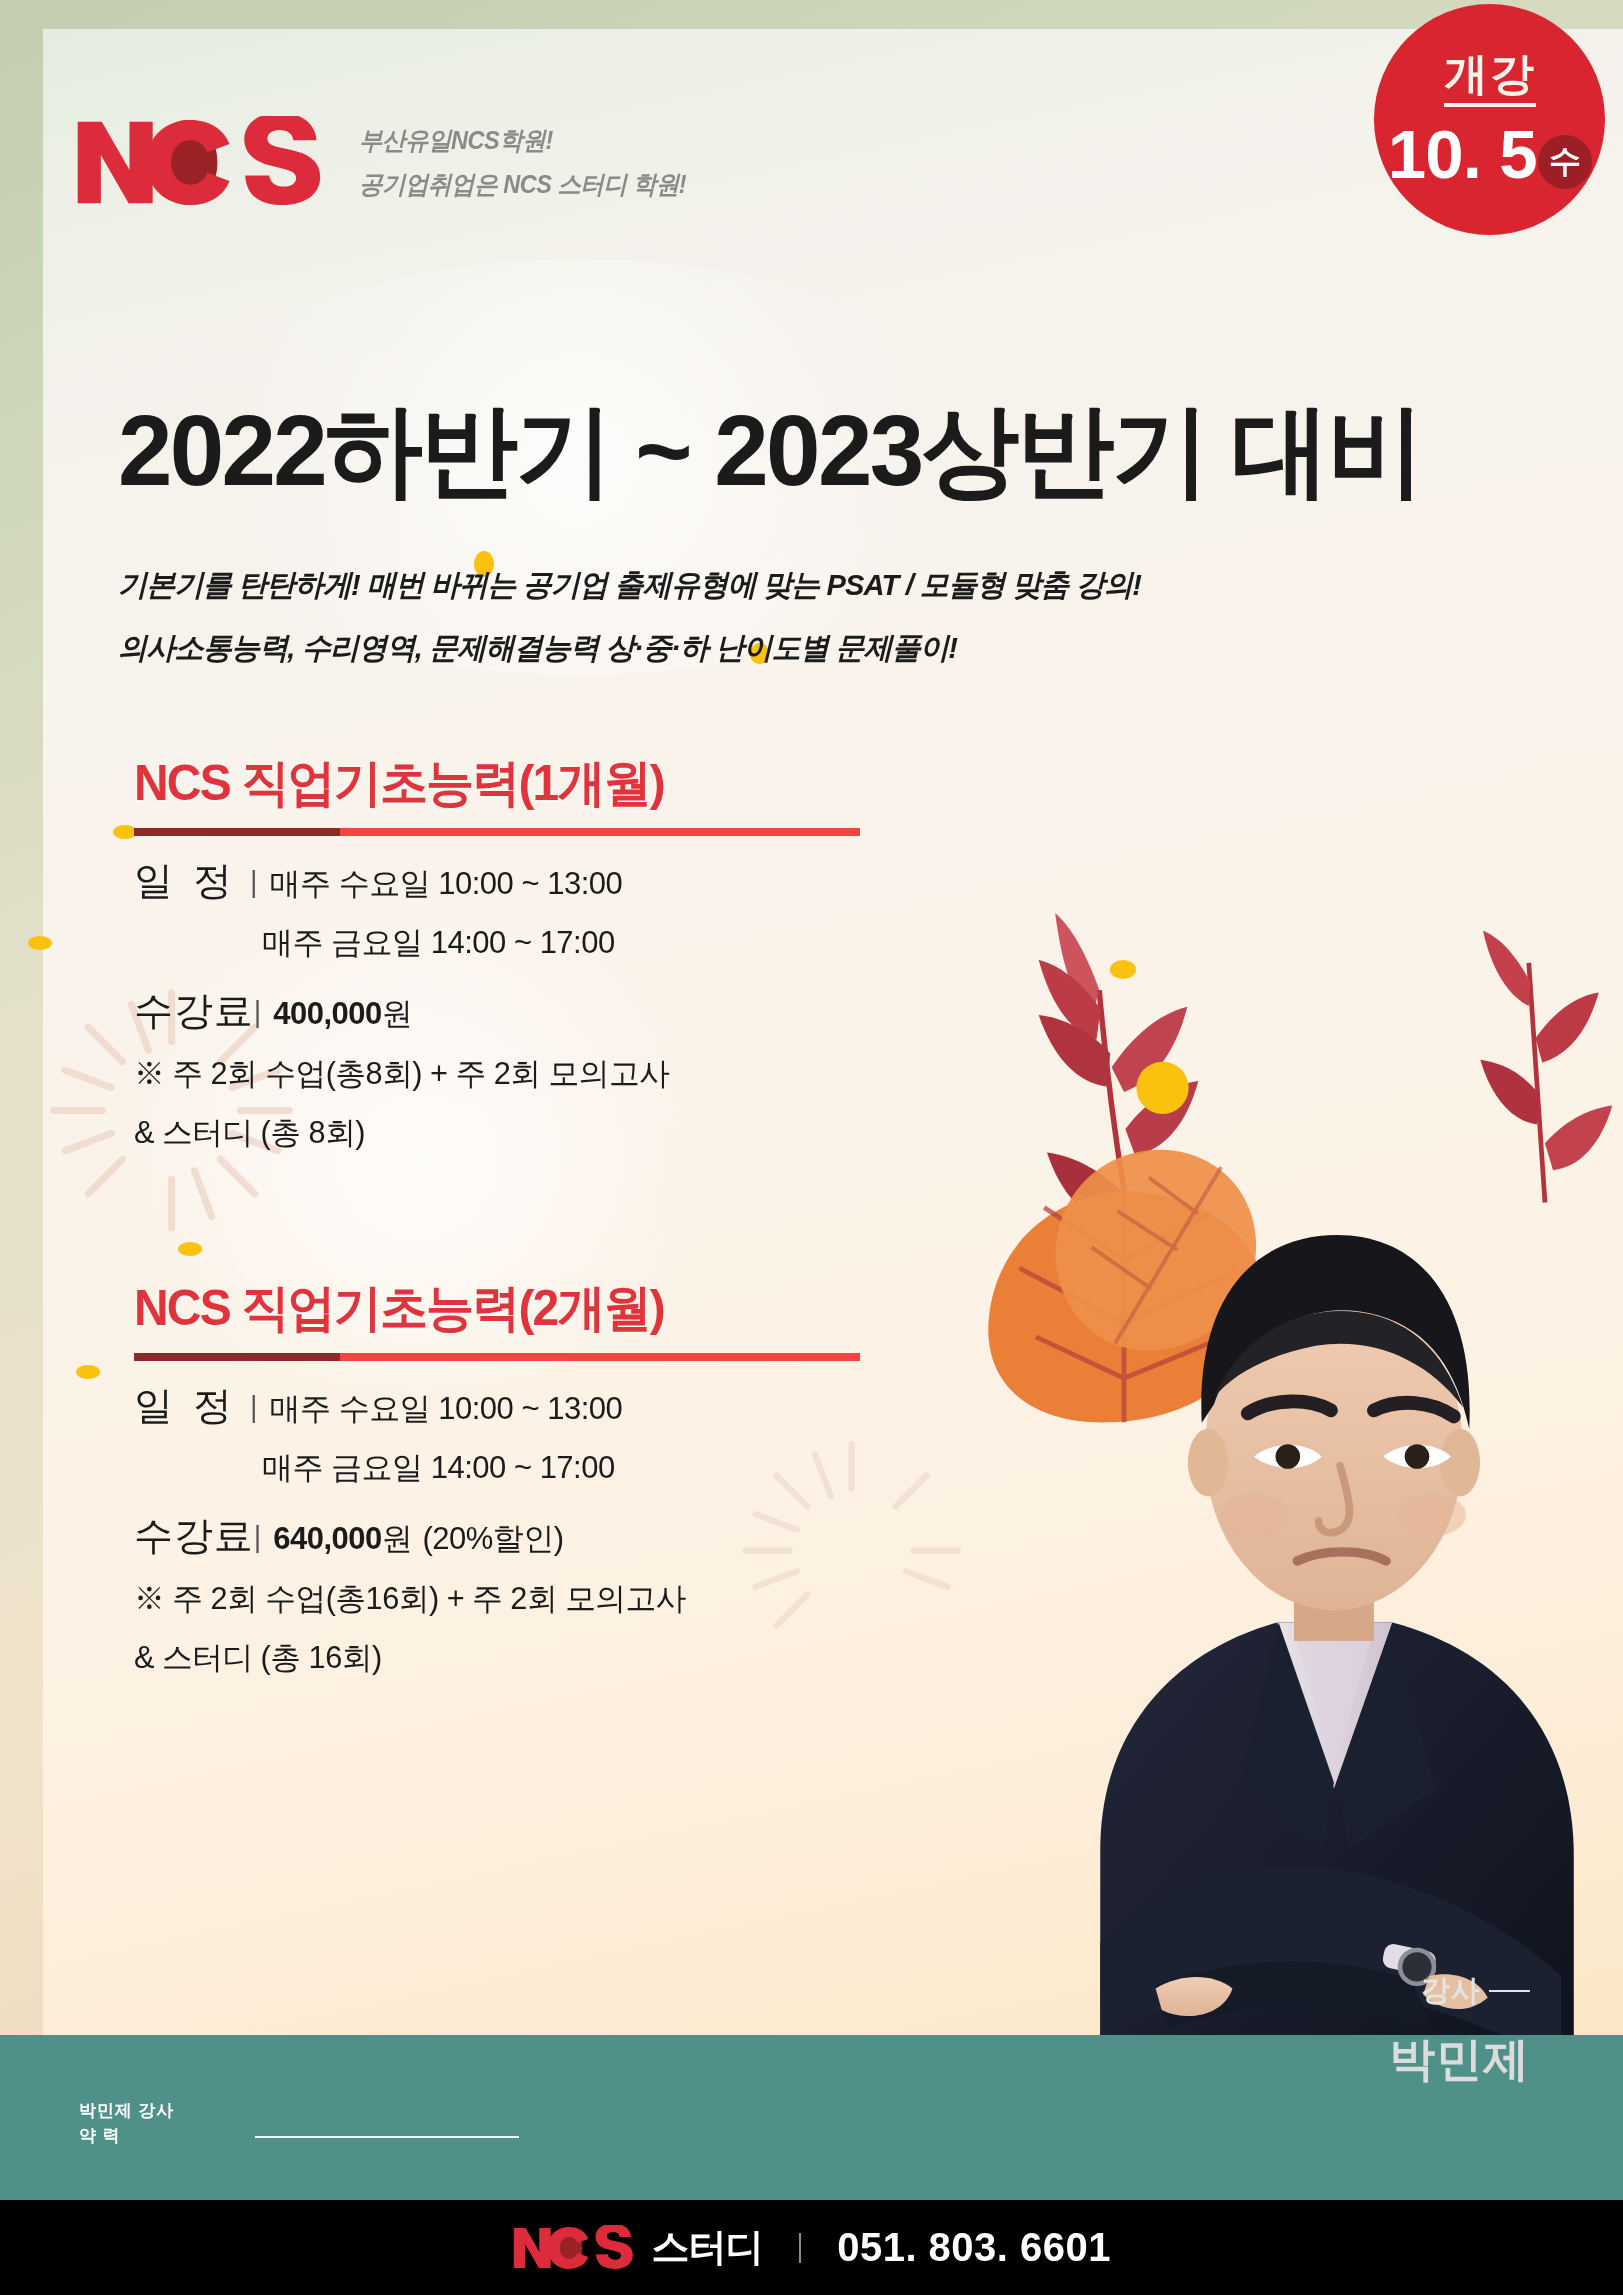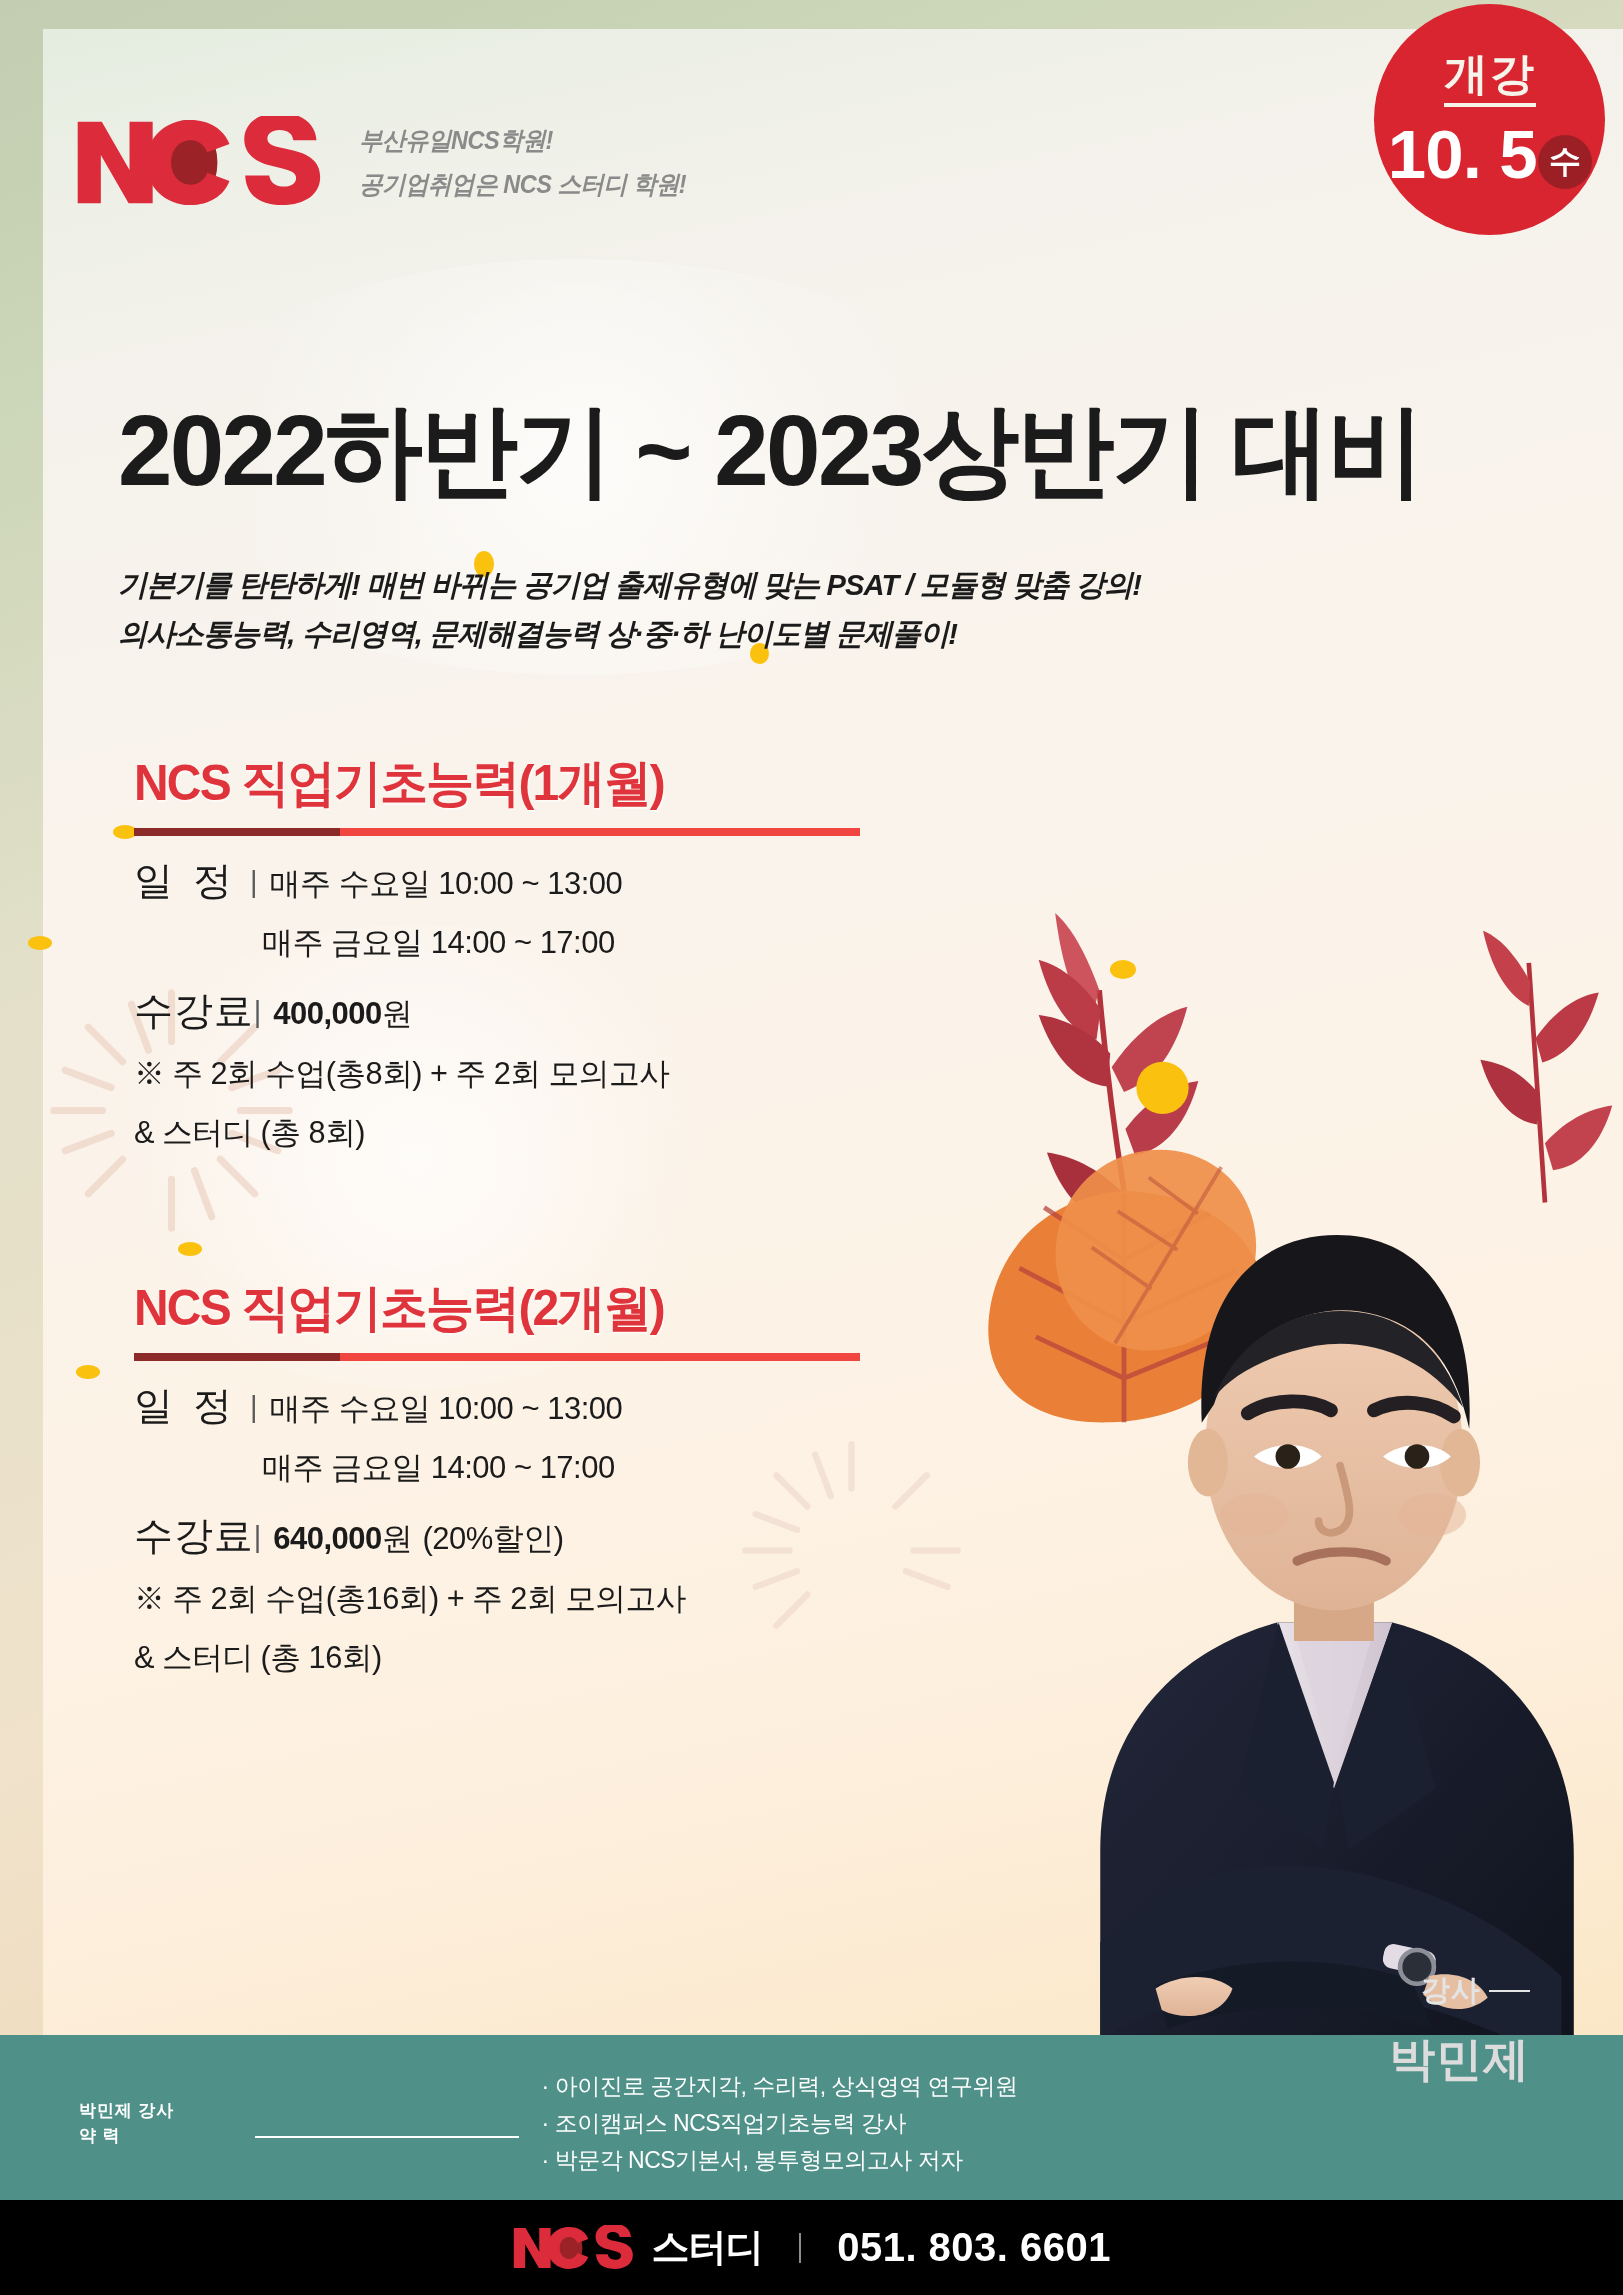--- a/index.html
+++ b/index.html
@@ -86,21 +86,21 @@
   
   #main-title {
     position:absolute; left:118px; top:384px;
     font-size:101px; font-weight:700; color:#1b1b1b;
     letter-spacing:-2.8px; white-space:nowrap;
     transform: scaleX(.97); transform-origin:left center;
   }
   
   #subtitle {
     position:absolute; left:118px; top:565px;
-    display:flex; flex-direction:column; gap:8px;
+    display:flex; flex-direction:column; gap:22px;
   }
   #subtitle div {
     font-size:30px; font-weight:700; color:#1b1b1b;
     font-style:italic; letter-spacing:-0.9px; white-space:nowrap;
     transform: scaleX(.97); transform-origin:left center;
   }
   
   .course { position:absolute; left:134px; }
   .course-head {
     font-size:50px; font-weight:700; color:#e0343c;
@@ -448,25 +448,20 @@
     </div>
     <div class="name">박민제</div>
   </div>
 
   <div id="creds">
     <div id="creds-title">
       <div>박민제 강사</div>
       <div>약 력</div>
     </div>
     <div id="creds-rule"></div>
-    <div id="creds-colA">
-      <div class="cred-item">· 아이진로 공간지각, 수리력, 상식영역 연구위원</div>
-      <div class="cred-item">· 조이캠퍼스 NCS직업기초능력 강사</div>
-      <div class="cred-item">· 박문각 NCS기본서, 봉투형모의고사 저자</div>
-    </div>
   </div>
 
   <div id="bottom">
     <div id="bottom-logo">
       <svg width="134" height="46" viewBox="0 0 295 100">
         <path d="M4 6 h26 l30 52 V6 h25 v88 H59 L29 42 v52 H4 Z" fill="#dc2b3a"></path>
         <ellipse cx="122" cy="50" rx="33" ry="46" fill="#9b2327"></ellipse>
         <path d="M168 30 c-6-16-22-26-42-26 -28 0-48 20-48 46 0 26 20 46 48 46 20 0 36-10 42-26 l-24-9 c-3 8-10 13-18 13 -12 0-21-10-21-24 0-14 9-24 21-24 8 0 15 5 18 13 Z" fill="#dc2b3a"></path>
         <path d="M186 64 h25 c1 8 7 12 16 12 8 0 13-4 13-9 0-6-5-8-17-11 l-12-3 c-19-5-27-15-27-28 0-17 15-29 38-29 24 0 39 12 40 30 h-25 c-1-7-6-11-15-11 -8 0-13 4-13 9 0 5 4 8 15 10 l13 3 c21 5 29 15 29 29 0 18-16 30-41 30 -26 0-39-12-40-32 Z" fill="#dc2b3a"></path>
       </svg>

